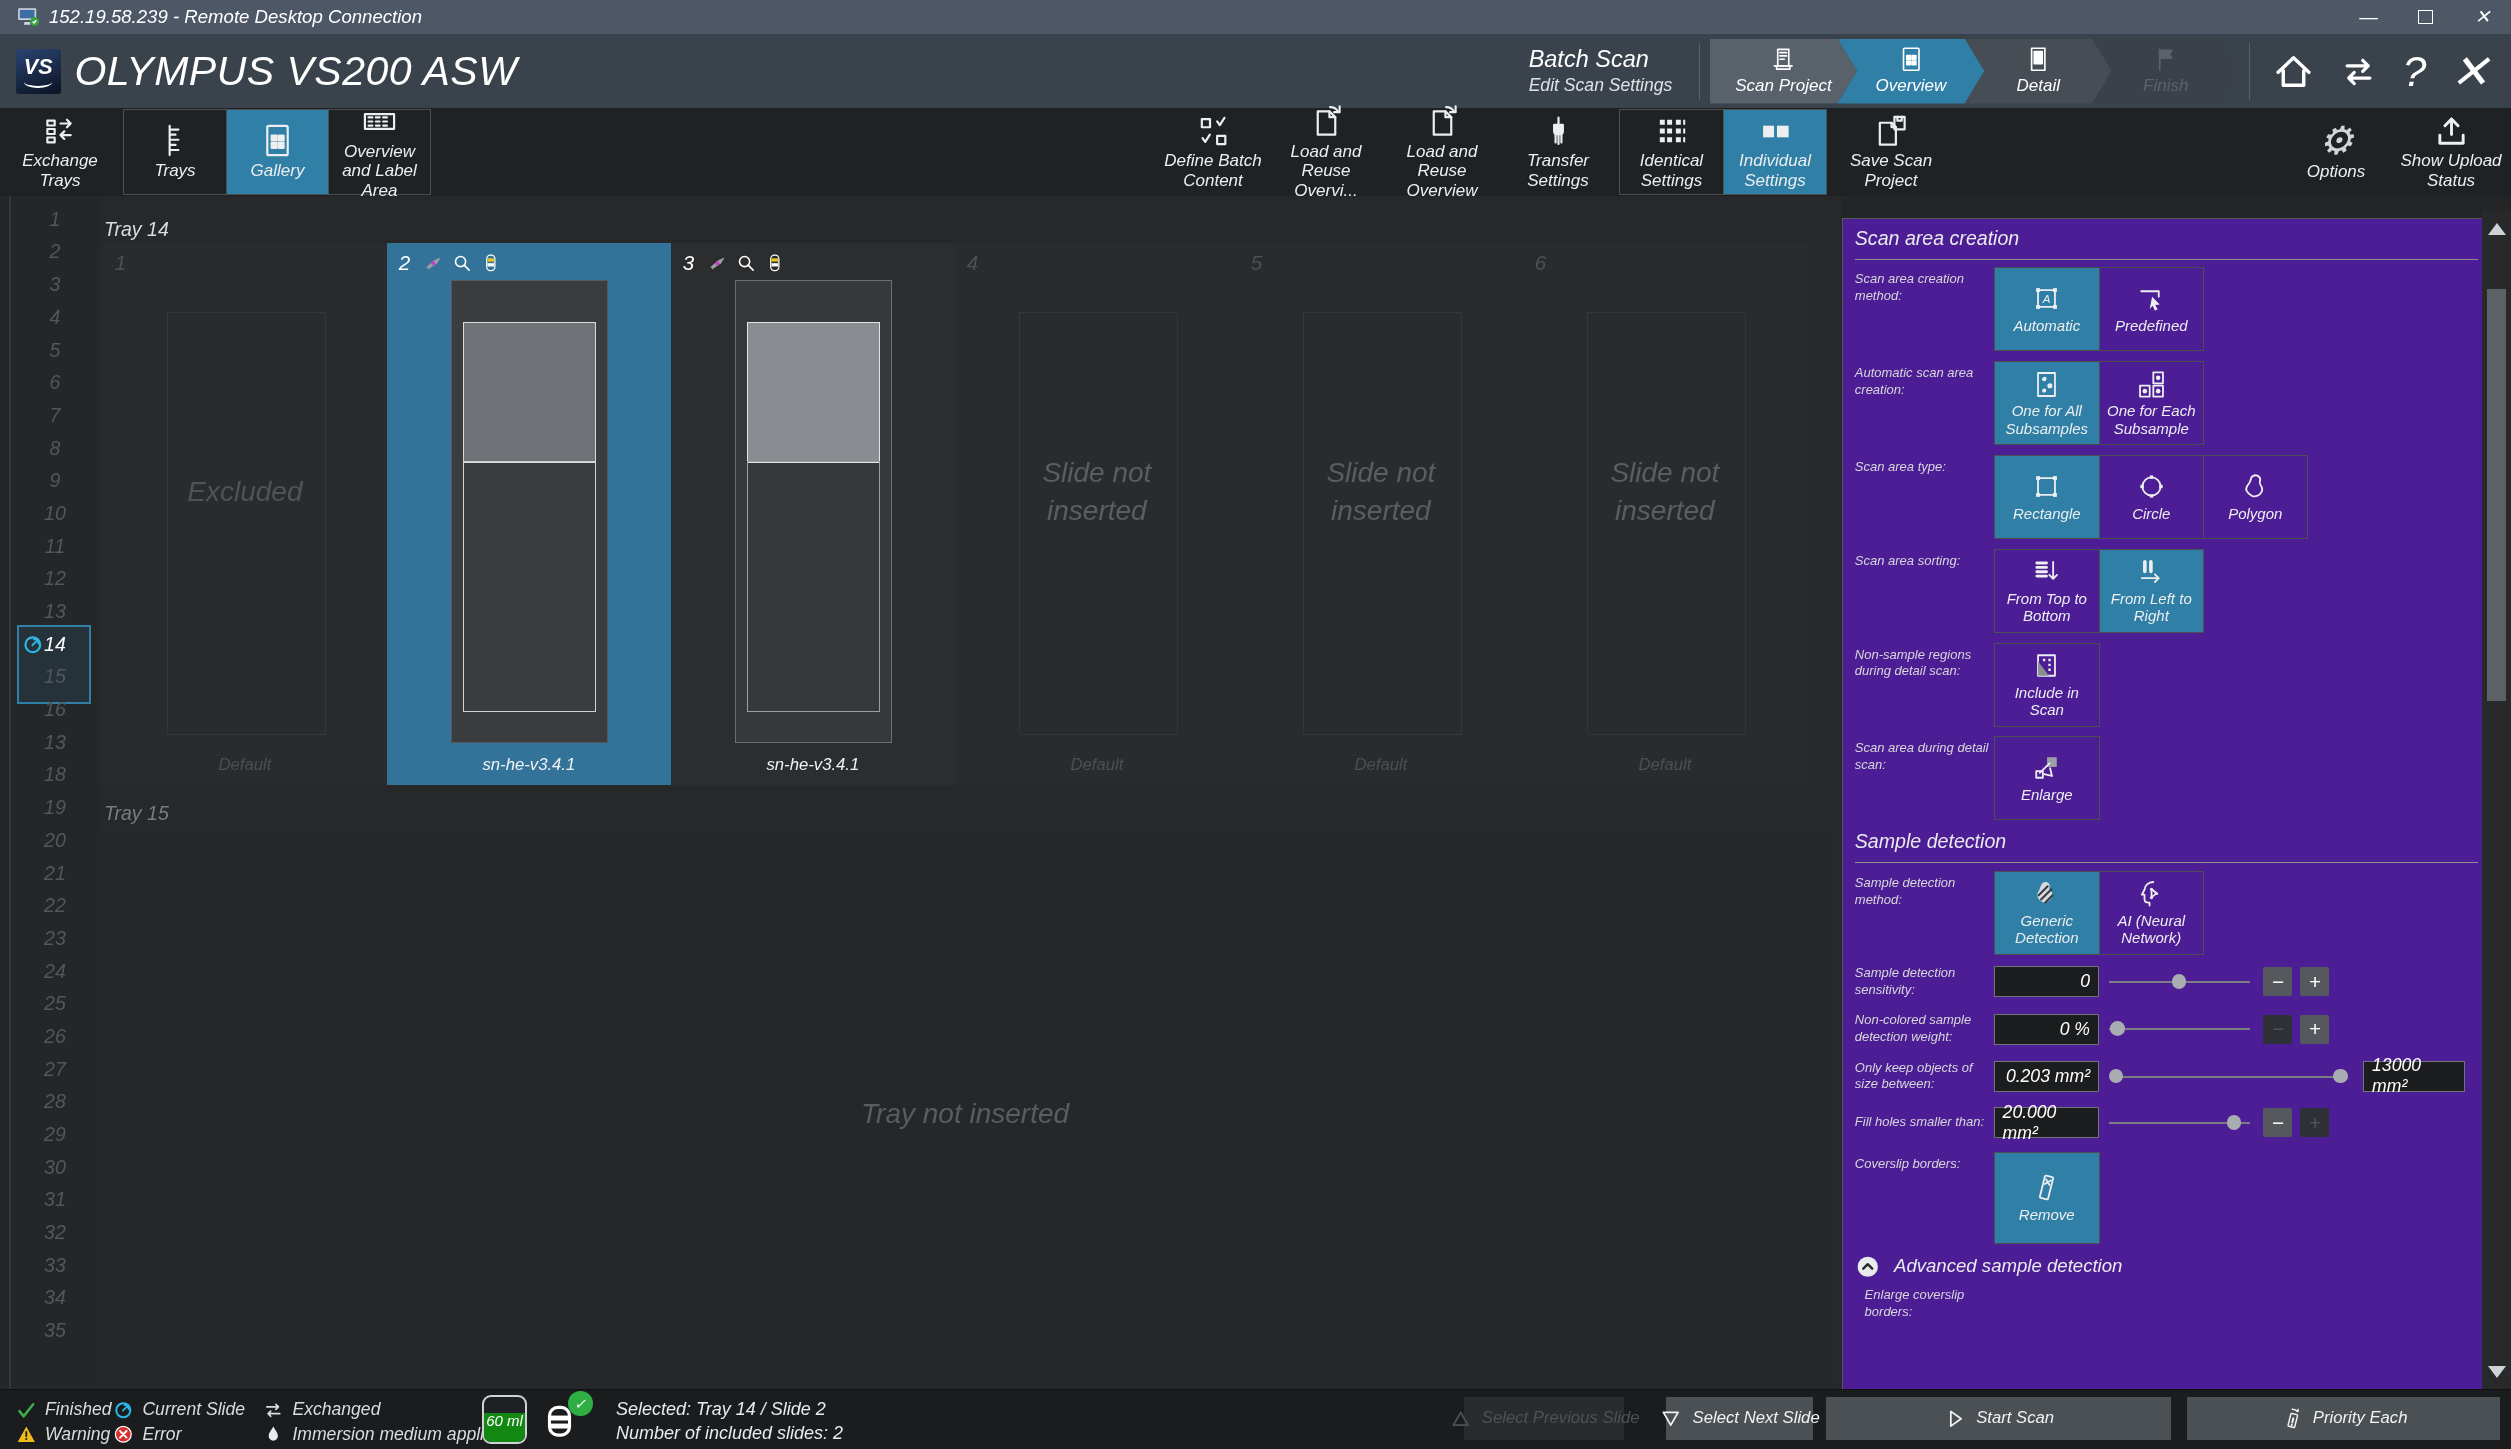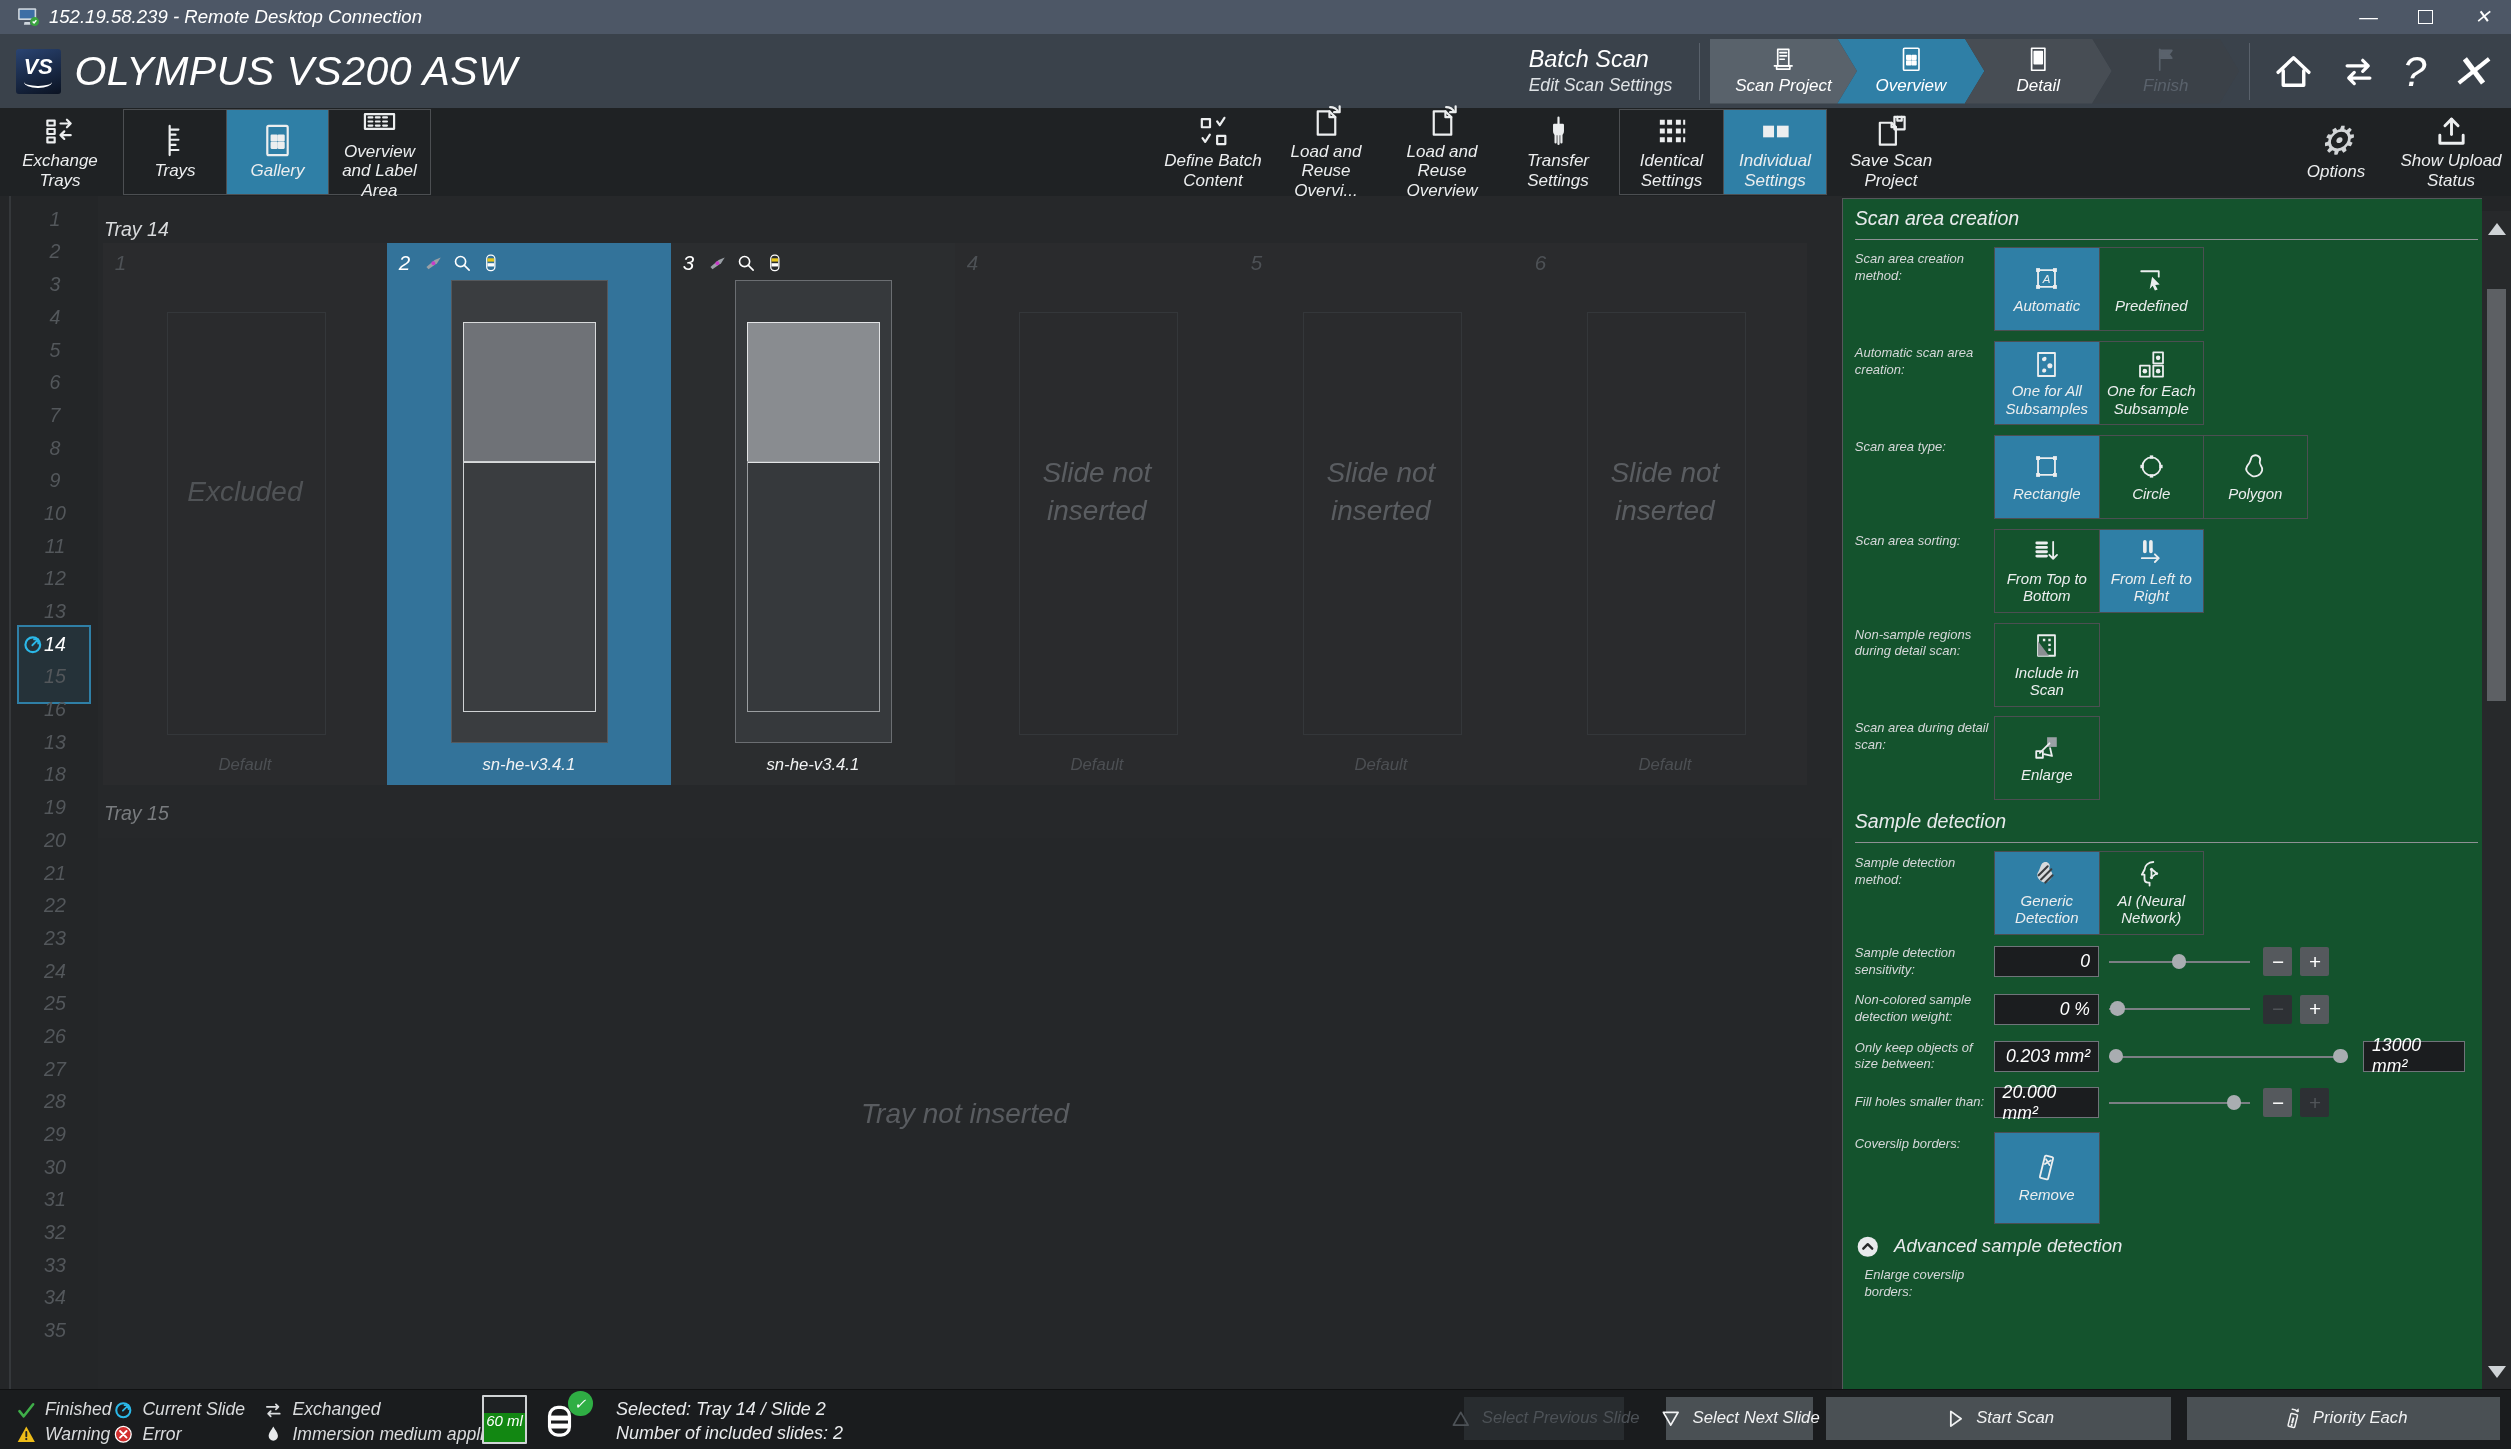--- a/index.html
+++ b/index.html
@@ -83,22 +83,22 @@
   .c-included .scanrect{border-color:#9b9ea1}
   .outline{position:absolute;left:64px;top:69px;width:157px;height:421px;border:1px solid #34373a}
   .msg{position:absolute;left:50%;top:46%;transform:translate(-50%,-50%);width:157px;text-align:center;font-size:28px;line-height:1.35;color:#5a5d61}
   .c-excluded .msg{color:#505356}
   .caption{position:absolute;bottom:9.8px;left:0;width:100%;text-align:center;font-size:16.7px;color:#4c4f53}
   .c-selected .caption,.c-included .caption{color:#f2f3f4}
   .tray-empty{position:absolute;left:0;right:9.8px;top:642px;bottom:0;display:flex;align-items:center;justify-content:center;
     font-size:28px;color:#595c60;background:#252729}
 
   
-  .settings{width:640px;flex:none;background:#14532d;border-left:1px solid #55585b;border-top:1px solid #55585b;
-    margin-top:2px;box-sizing:border-box;padding:5.9px 0 0 11.8px;overflow:hidden;position:relative}
+  .settings{width:640px;flex:none;background:#4c1d95;border-left:1px solid #55585b;border-top:1px solid #55585b;
+    margin-top:22px;box-sizing:border-box;padding:5.9px 0 0 11.8px;overflow:hidden;position:relative}
   .sec{font-size:19.6px;color:#e8eaec;border-bottom:1px solid #8e9194;padding-bottom:8.8px;margin:2px 3.9px 7.8px 0}
   .sec.second{margin-top:5.9px}
   .srow{display:flex;margin-bottom:9.8px}
   .srow.slrow{margin-bottom:13.7px;align-items:center}
   .slabel{width:139px;font-size:13px;line-height:1.3;color:#d6d8da;padding-top:3.9px;flex:none}
   .slabel.ind{padding-left:9.8px;width:129px}
   .srow.slrow .slabel{padding-top:0}
   .sctrl{display:flex;align-items:center}
   .ogroup{display:flex;border:1px solid #4c4f52;align-self:flex-start}
   .obtn{width:104px;height:82px;display:flex;flex-direction:column;align-items:center;justify-content:center;gap:3.9px;
@@ -126,21 +126,21 @@
   .arr{position:absolute;left:0;width:100%;height:29px;display:flex;align-items:center;justify-content:center}
   .arr.up{top:3.9px}.arr.down{bottom:3.9px}
   .tri-u{width:0;height:0;border-left:9.8px solid transparent;border-right:9.8px solid transparent;border-bottom:12.7px solid #cfd3d6}
   .tri-d{width:0;height:0;border-left:9.8px solid transparent;border-right:9.8px solid transparent;border-top:12.7px solid #cfd3d6}
   .thumbv{position:absolute;left:4.9px;width:19.6px;top:78px;height:412px;background:#5d6064}
 
   
   .statusbar{position:absolute;left:0;right:0;bottom:0;height:60px;background:#1a1c1e;border-top:1px solid #101112}
   .sitem{position:absolute;display:flex;align-items:flex-end;gap:8.8px;font-size:17.6px;color:#dadcde;height:21.6px;white-space:nowrap}
   .sitem svg{width:20.6px;height:20.6px;flex:none}
-  .tank{position:absolute;left:482px;top:4.9px;width:45px;height:49px;border:2px solid #d0d3d5;border-radius:1px;
+  .tank{position:absolute;left:482px;top:4.9px;width:45px;height:49px;border:2px solid #d0d3d5;border-radius:9px;
     background:#1e2123;box-sizing:border-box;overflow:hidden}
   .tank .fill{position:absolute;left:0;right:0;bottom:0;height:64%;background:#128712}
   .tank .lvl{position:absolute;left:0;right:0;top:14.7px;text-align:center;font-size:15px;color:#fff}
   .bottle{position:absolute;left:541px;top:5.9px;width:37px;height:49px;color:#fff}
   .bcheck{position:absolute;left:568px;top:1px;width:24.5px;height:24.5px;border-radius:50%;background:#2fae44;
     display:flex;align-items:center;justify-content:center;font-size:14.7px;color:#fff}
   .sinfo{position:absolute;font-size:18px;color:#e9ebed;white-space:nowrap}
   .sbtn{position:absolute;top:6.9px;height:43px;background:#4a5054;color:#f1f2f3;display:flex;align-items:center;justify-content:center;
     gap:9.8px;font-size:16.7px;box-sizing:border-box;white-space:nowrap}
   .sbtn svg{width:23.5px;height:23.5px;flex:none}

